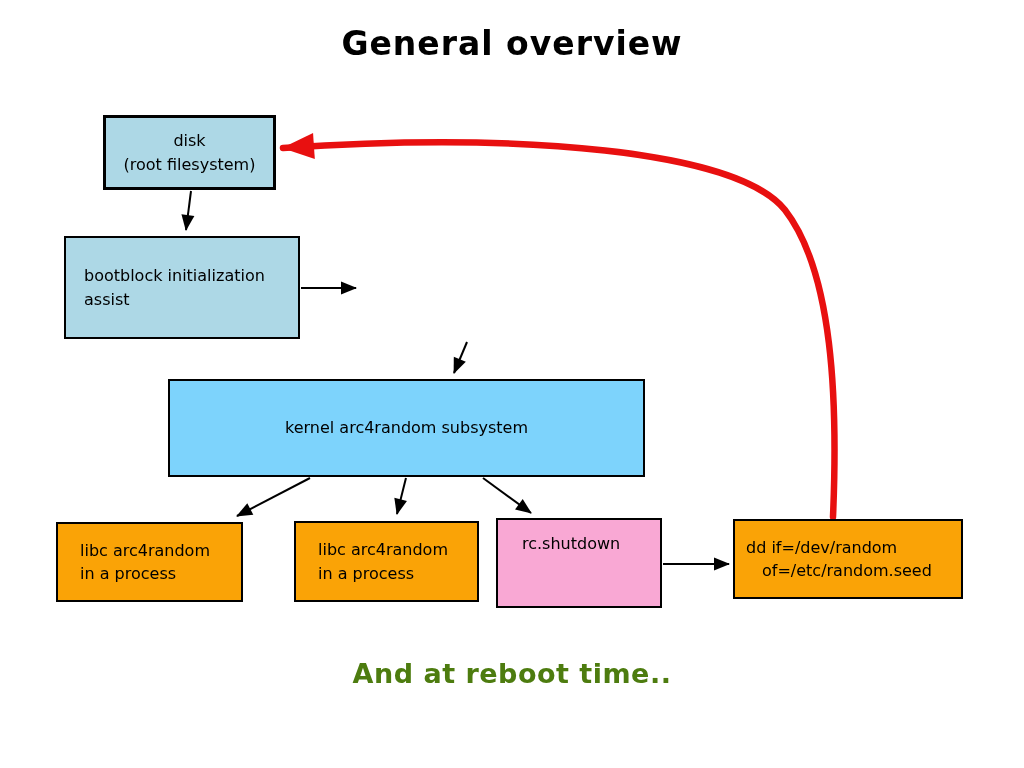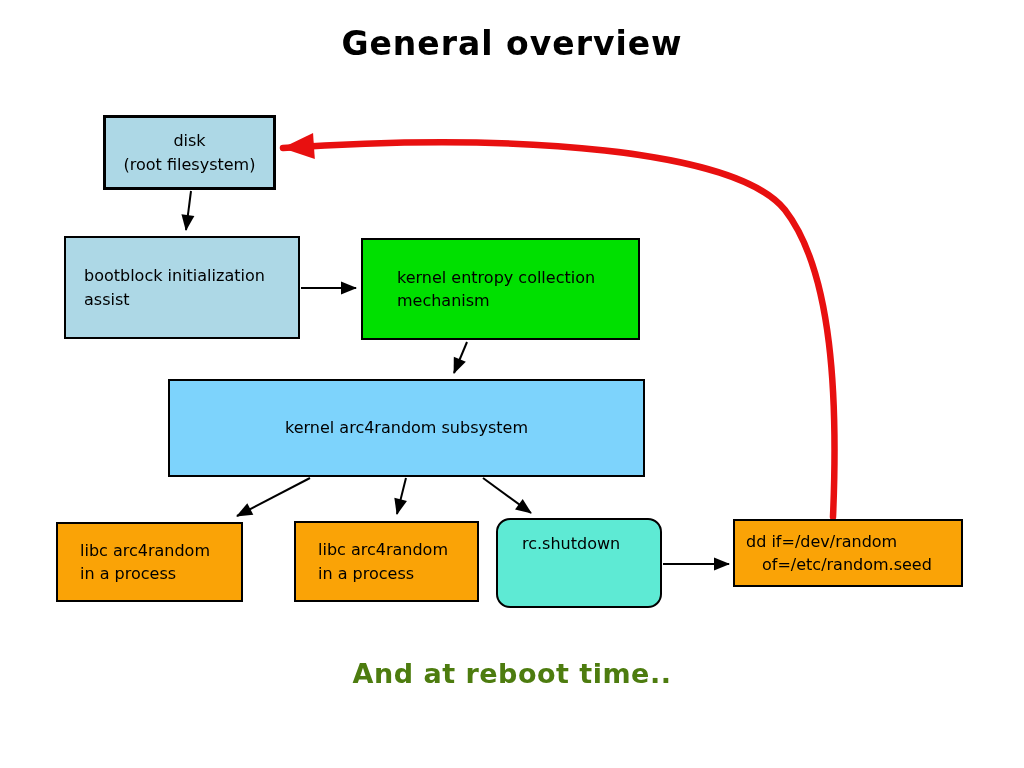--- a/index.html
+++ b/index.html
@@ -47,21 +47,21 @@
   .box.center { align-items: center; text-align: center; }
   .box.top { justify-content: flex-start; }
 
   .box-disk       { left:103px; top:115px; width:173px; height:75px;  border-width:3px; }
   .box-bootblock  { left:64px;  top:236px; width:236px; height:103px; padding-left:18px; }
   .box-entropy    { left:361px; top:238px; width:279px; height:102px; padding-left:34px; }
   .box-arc4       { left:168px; top:379px; width:477px; height:98px; }
   .box-libc1      { left:56px;  top:522px; width:187px; height:80px;  padding-left:22px; }
   .box-libc2      { left:294px; top:521px; width:185px; height:81px;  padding-left:22px; }
   .box-rcshutdown { left:496px; top:518px; width:166px; height:90px;  padding-left:24px; padding-top:12px; }
-  .box-dd         { left:733px; top:519px; width:230px; height:68px;  padding-left:11px; }
+  .box-dd         { left:733px; top:519px; width:230px; height:80px;  padding-left:11px; }
   .box-dd .indent { margin-left: 16px; }
 
   .footer {
     position: absolute;
     left: 0; top: 658px;
     width: 100%;
     text-align: center;
     font-size: 27px;
     font-weight: 600;
     letter-spacing: 0.5px;
@@ -97,40 +97,36 @@
   <div class="box box-bootblock" style="background-color: rgb(173, 216, 230);">
     <span class="line">bootblock initialization</span>
     <span class="line">assist</span>
   </div>
 
   <div class="box center box-disk" style="background-color: rgb(173, 216, 230);">
     <span class="line">disk</span>
     <span class="line">(root filesystem)</span>
   </div>
 
-  <div class="box box-entropy" style="background-color: rgb(0, 224, 0);">
-    <span class="line">kernel entropy collection</span>
-    <span class="line">mechanism</span>
-  </div>
 
   <div class="box center box-arc4" style="background-color: #7dd3fc;">
     <span class="line">kernel arc4random subsystem</span>
   </div>
 
   <div class="box box-libc1" style="background-color: rgb(250, 163, 6);">
     <span class="line">libc arc4random</span>
     <span class="line">in a process</span>
   </div>
 
   <div class="box box-libc2" style="background-color: rgb(250, 163, 6);">
     <span class="line">libc arc4random</span>
     <span class="line">in a process</span>
   </div>
 
-  <div class="box top box-rcshutdown" style="background-color: #5eead4; border-radius: 14px;">
+  <div class="box top box-rcshutdown" style="background-color: #f9a8d4;">
     <span class="line">rc.shutdown</span>
   </div>
 
   <div class="box box-dd" style="background-color: rgb(250, 163, 6);">
     <span class="line">dd if=/dev/random</span>
     <span class="line indent">of=/etc/random.seed</span>
   </div>
 
   <div class="footer" style="color: #4d7c0f;">And at reboot time..</div>
 

